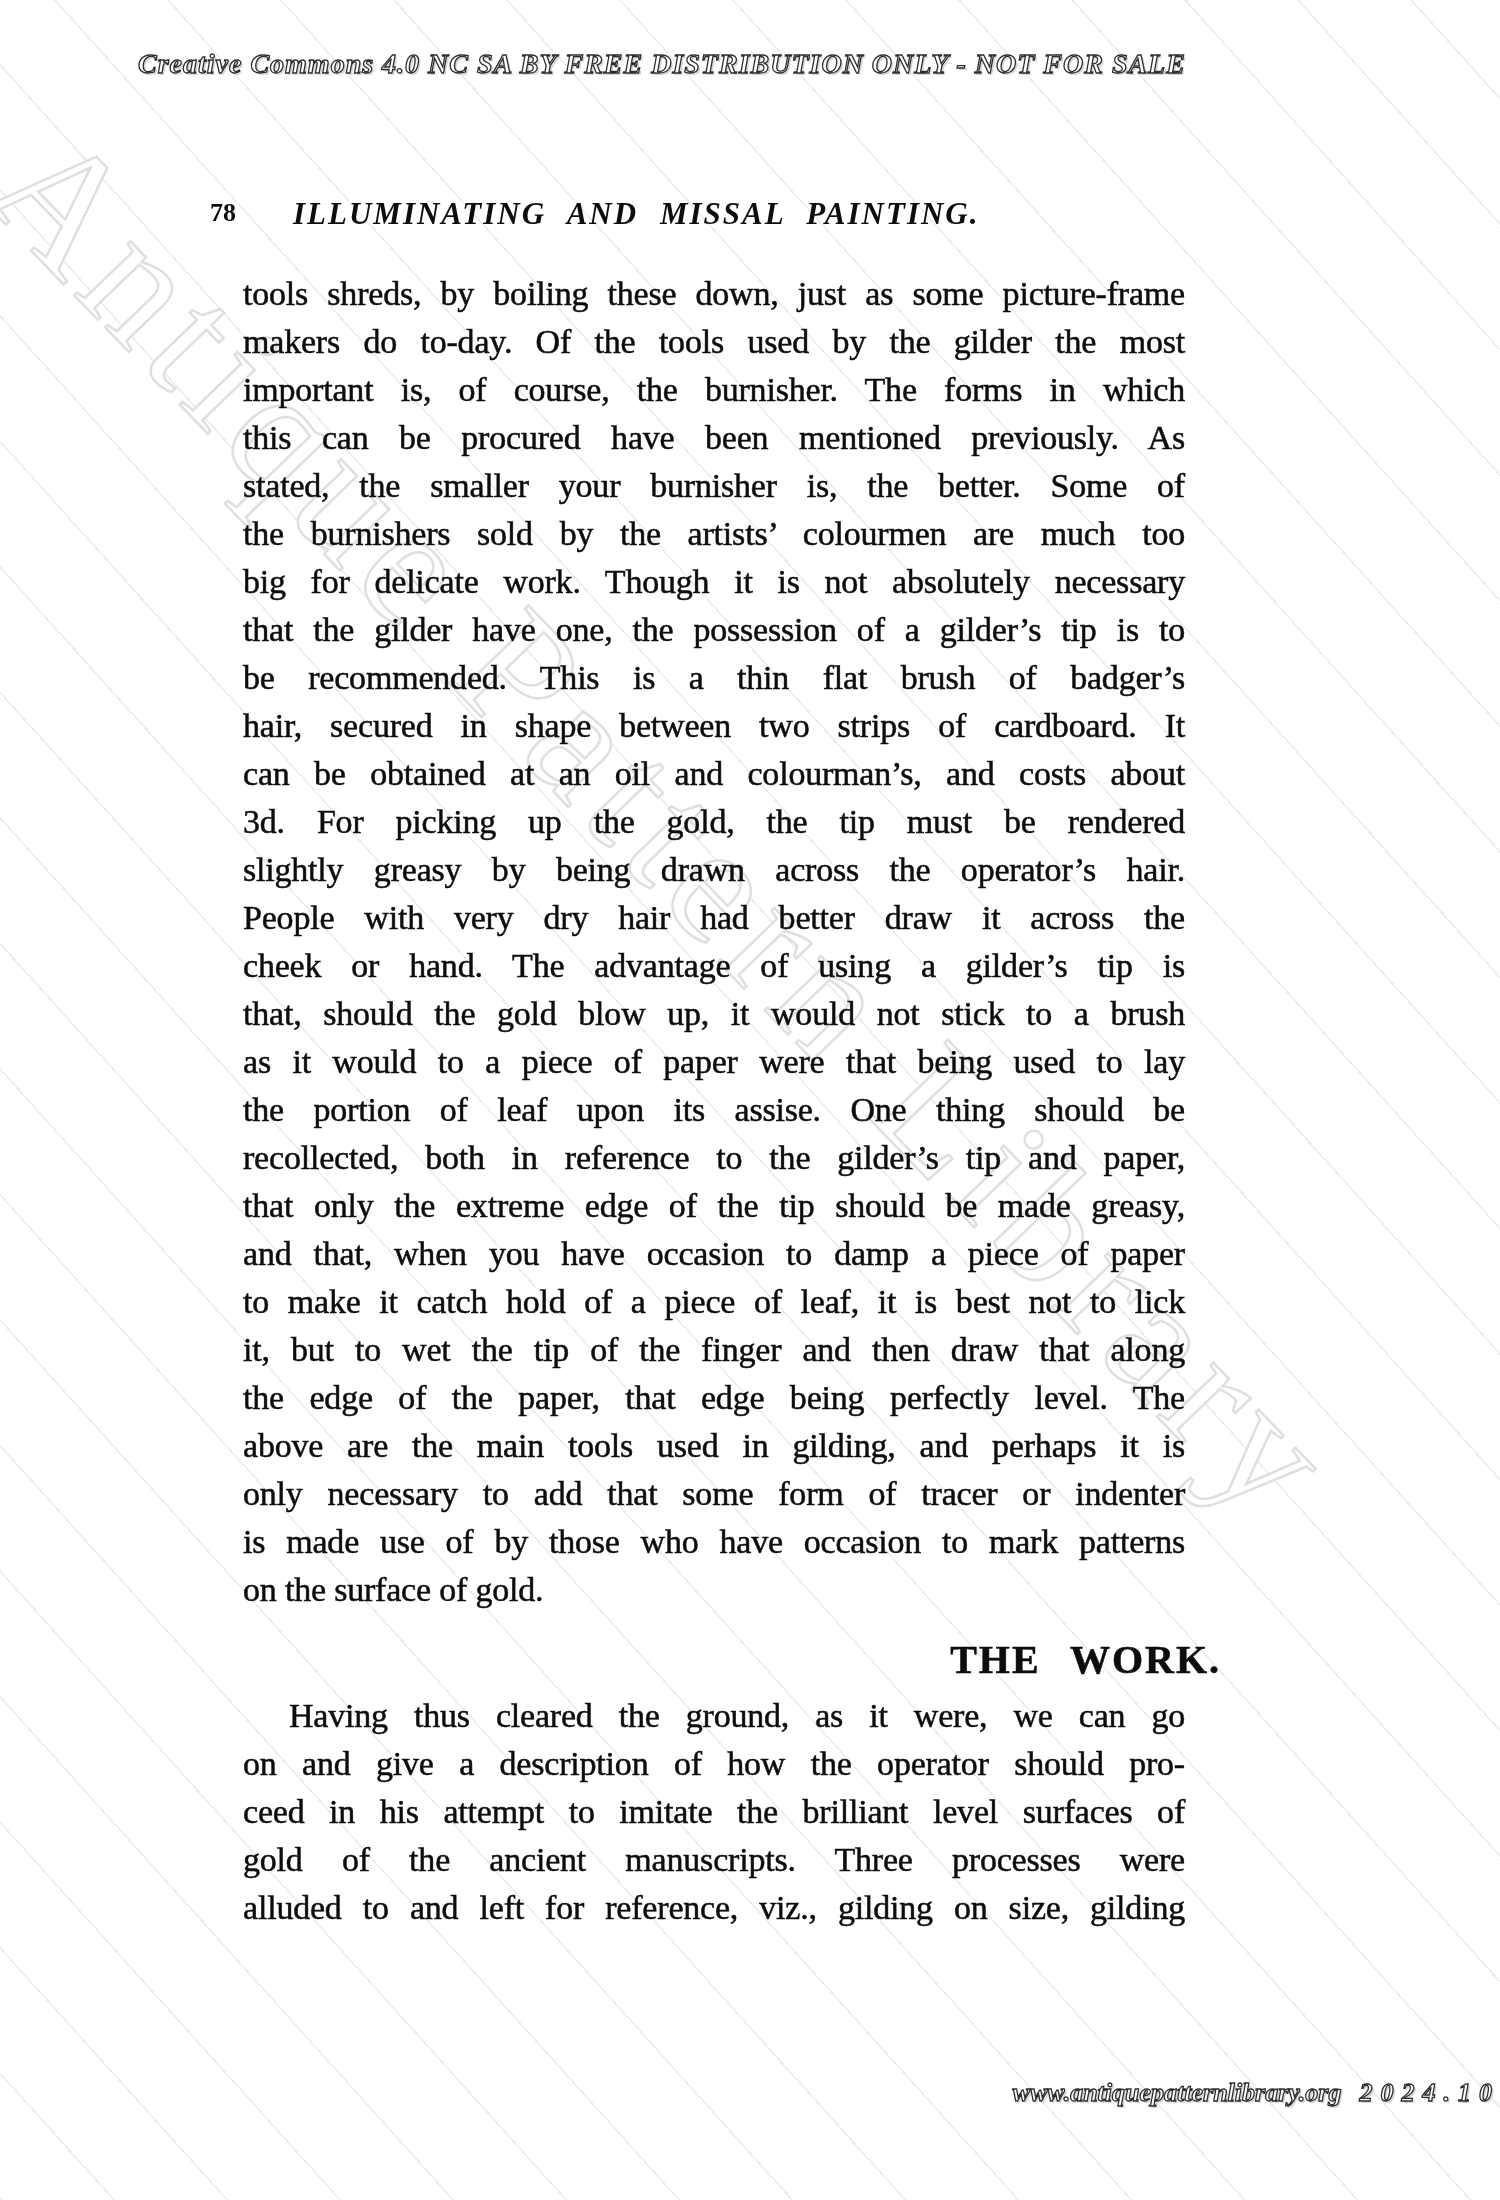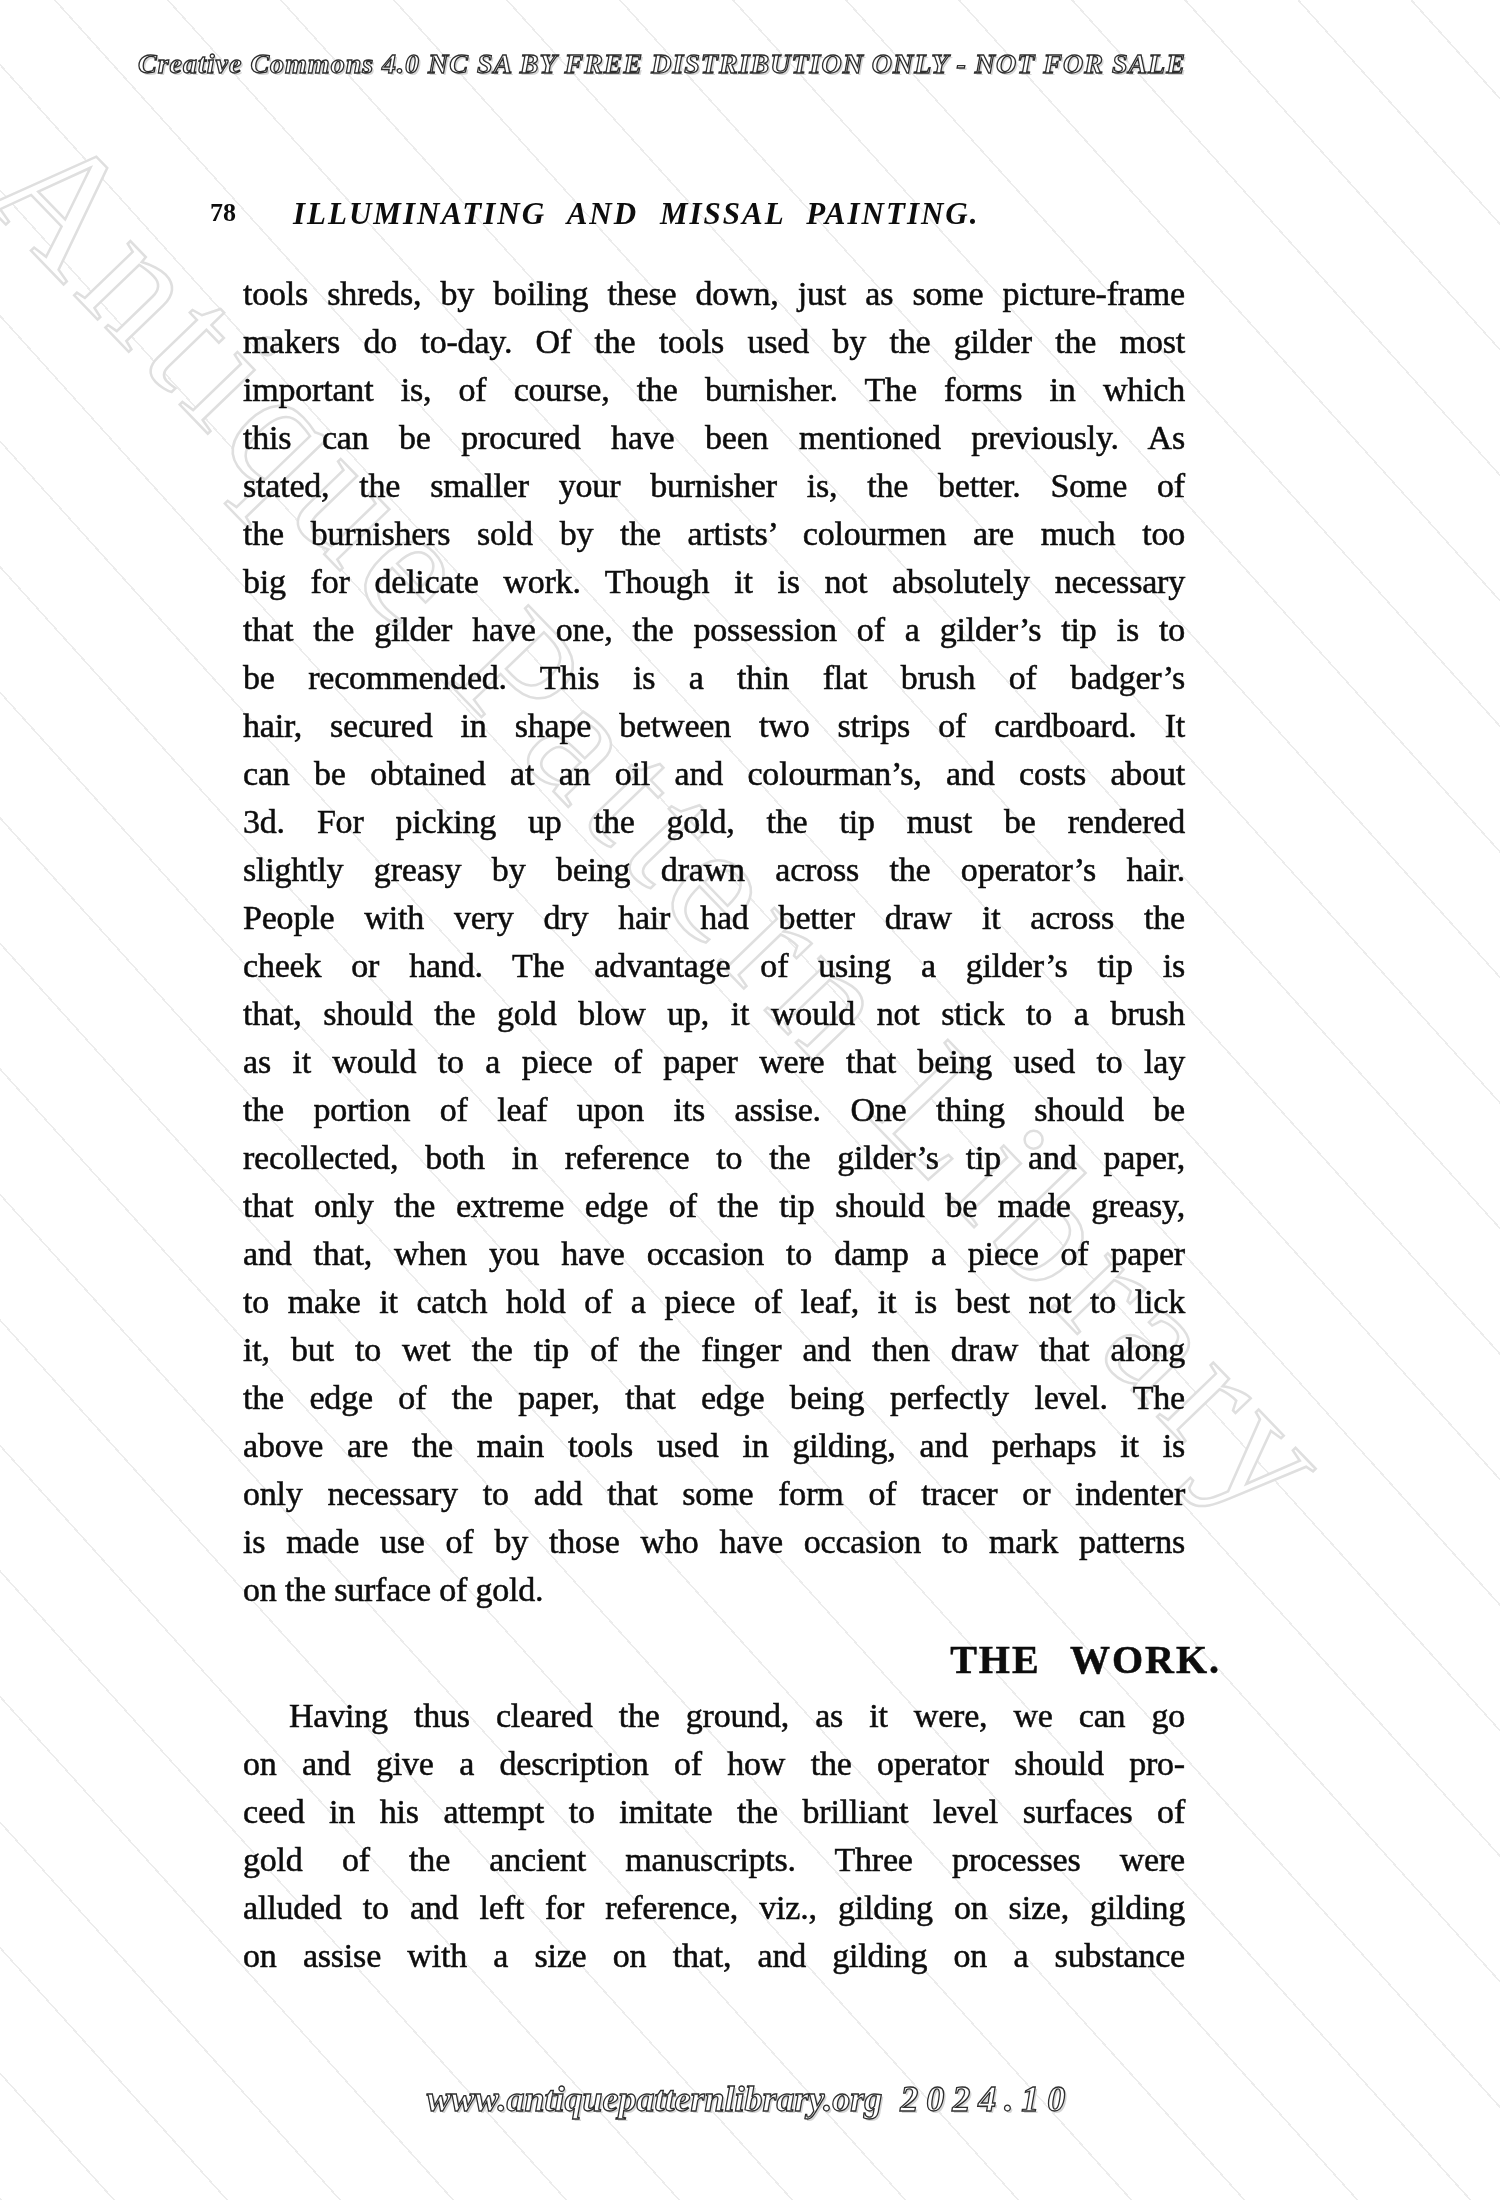--- a/index.html
+++ b/index.html
@@ -98,22 +98,22 @@
     font-size:40px;
     font-weight:700;
     letter-spacing:2px;
     word-spacing:18px;
     line-height:48px;
   }
   .footer{
     position:absolute;
     left:0;right:0;
     top:2078px;
-    text-align:center;
-    font-size:36px;
+    text-align:right;
+    font-size:26px;
     white-space:nowrap;
   }
   .footer .edition{
     letter-spacing:8px;
     margin-left:18px;
   }
 </style>
 </head>
 <body>
 
@@ -160,21 +160,20 @@
       </div>
 
     <div class="section-heading">THE WORK.</div>
 
     <div class="para p2">
         <div class="tl">Having thus cleared the ground, as it were, we can go</div>
         <div class="tl">on and give a description of how the operator should pro-</div>
         <div class="tl">ceed in his attempt to imitate the brilliant level surfaces of</div>
         <div class="tl">gold of the ancient manuscripts.  Three processes were</div>
         <div class="tl">alluded to and left for reference, viz., gilding on size, gilding</div>
-        <div class="tl">on assise with a size on that, and gilding on a substance</div>
       </div>
   </div>
 
   <div class="footer outline-text">
     <span>www.antiquepatternlibrary.org</span><span class="edition">2024.10</span>
   </div>
 
 </div>
 
 </body></html>

